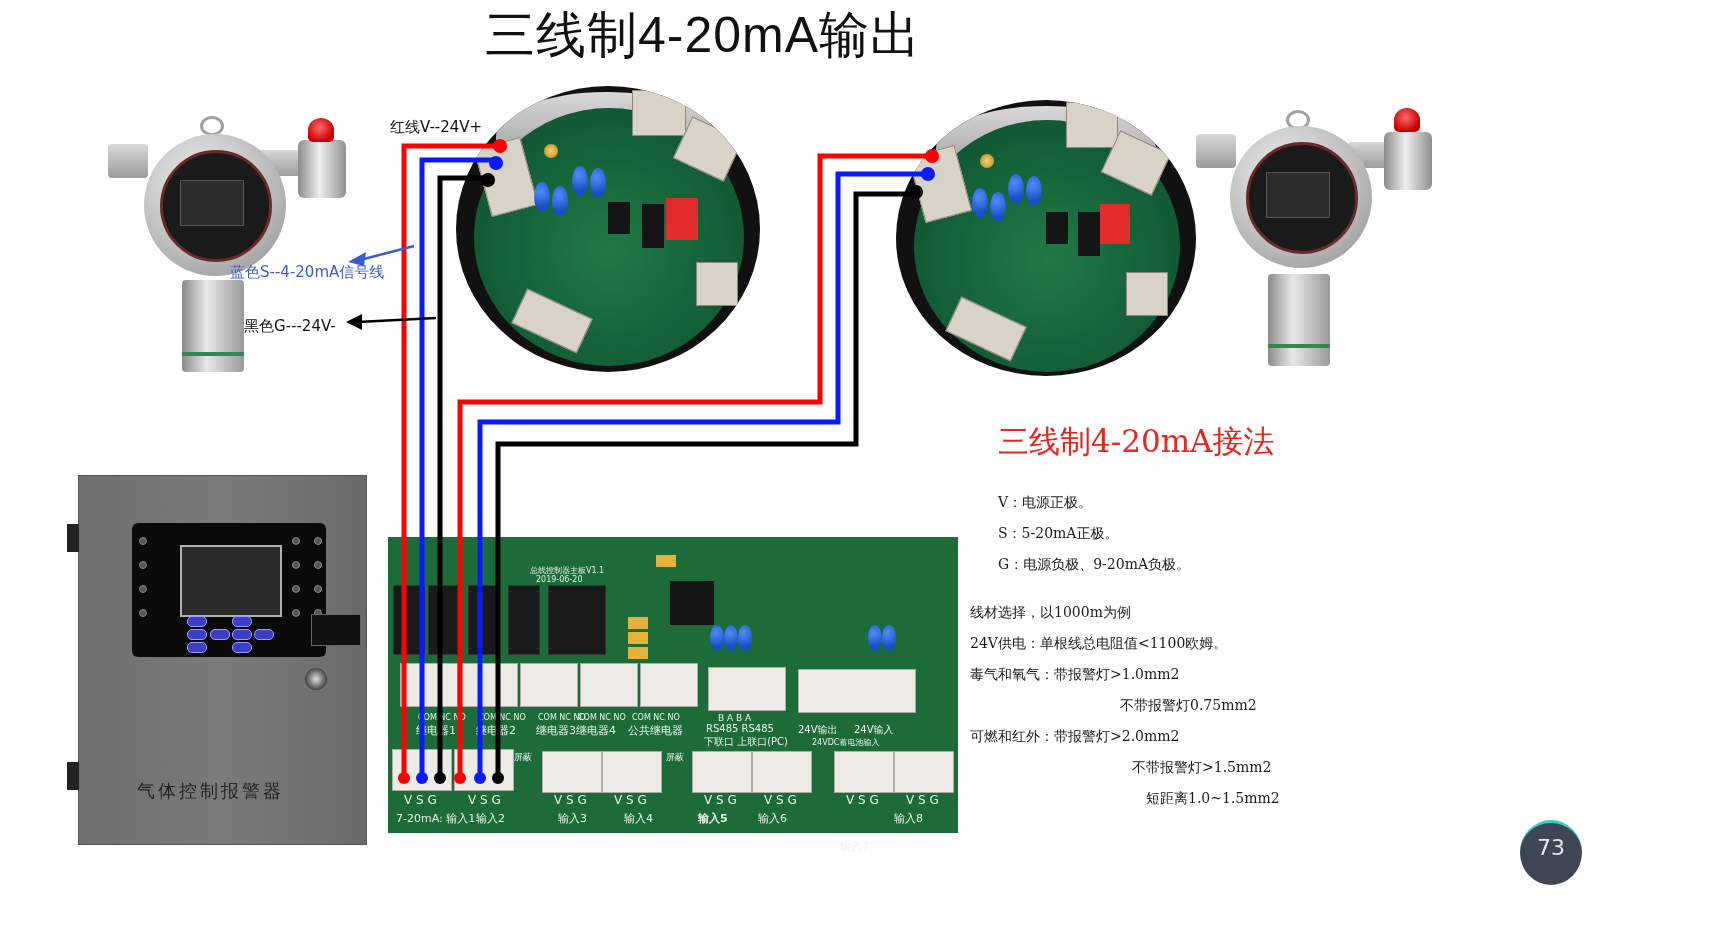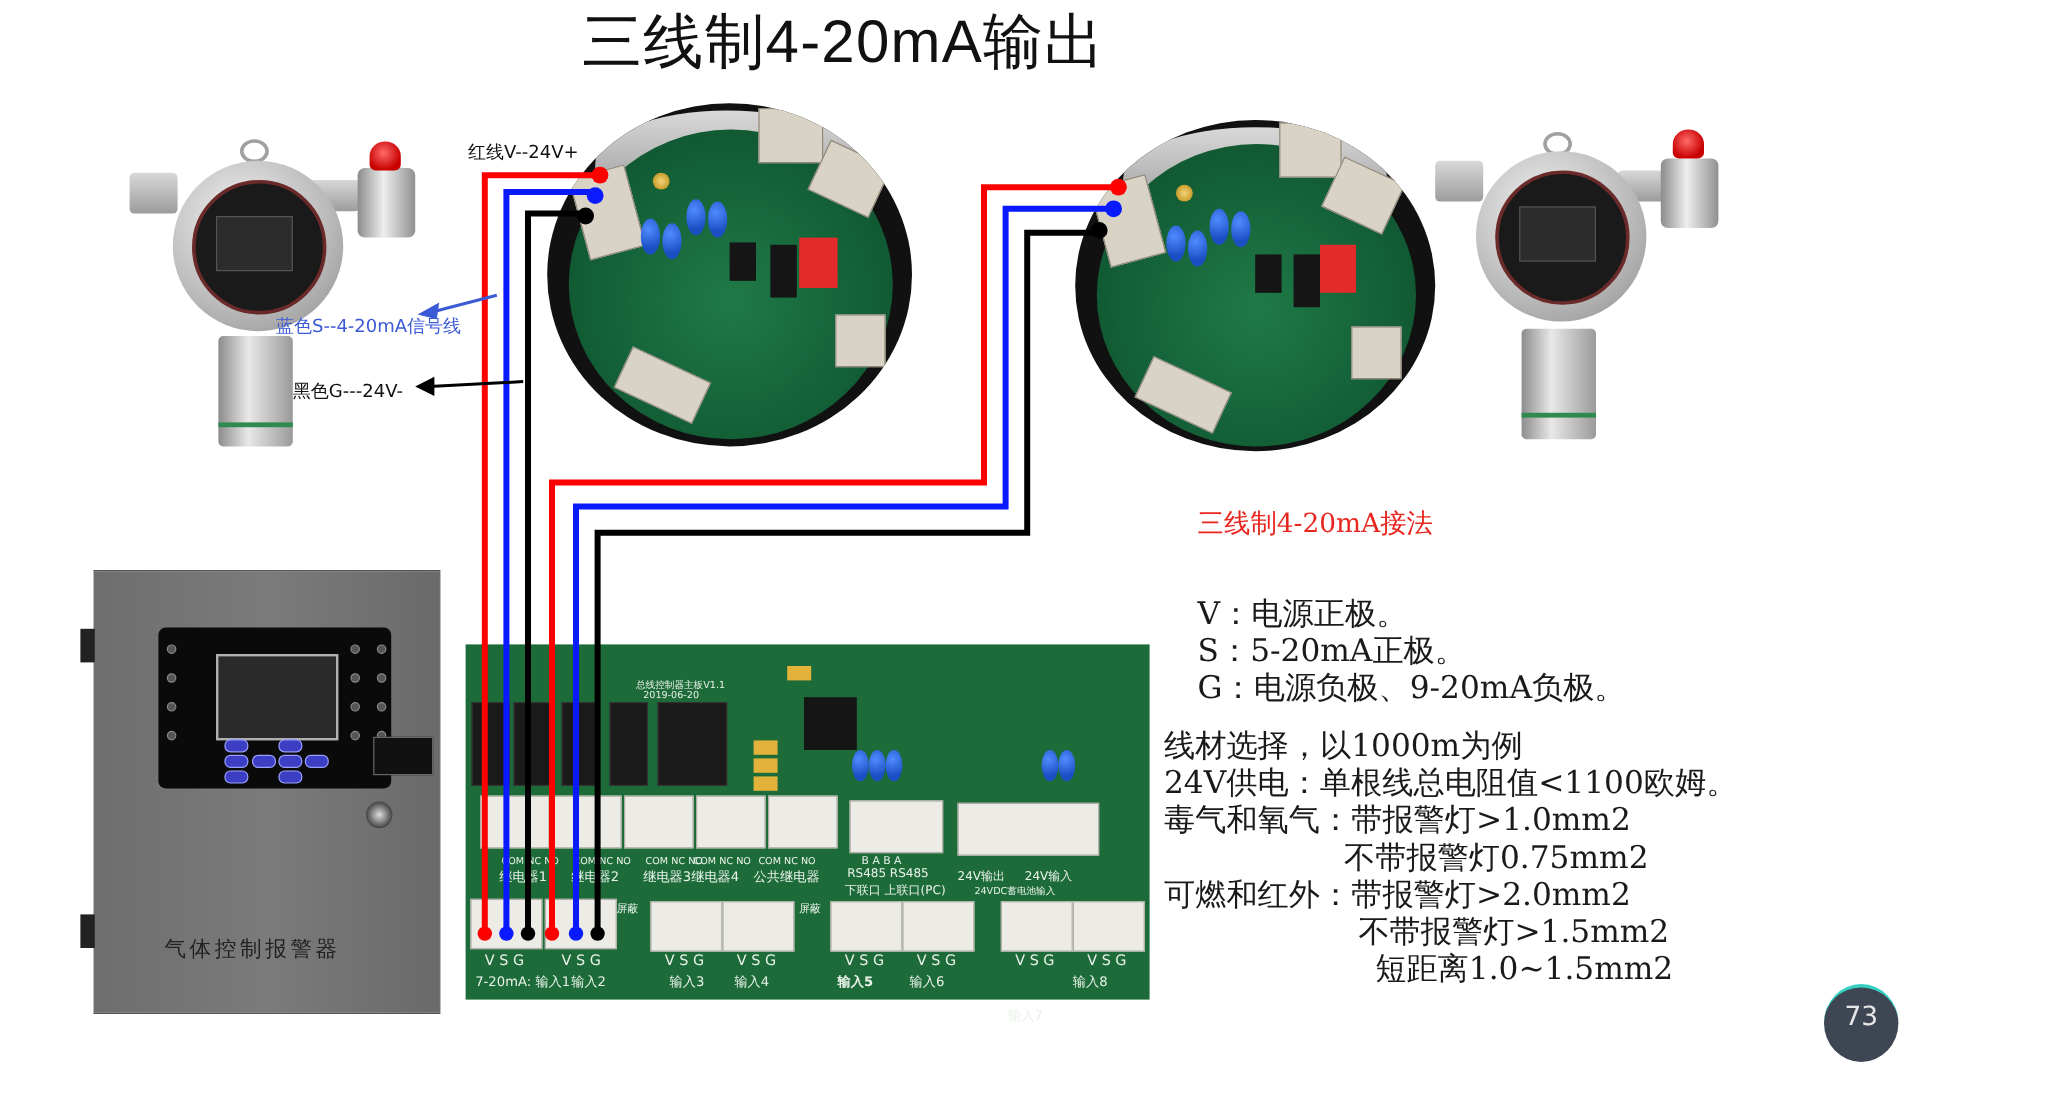--- a/index.html
+++ b/index.html
@@ -42,22 +42,22 @@
   .hinge{position:absolute;left:-12px;width:12px;height:28px;background:#222;}
   #ctrl-label{position:absolute;left:58px;top:303px;font-size:18px;color:#222;letter-spacing:3px;font-family:"DejaVu Serif",serif;white-space:nowrap;}
   #nameplate{position:absolute;left:232px;top:138px;width:48px;height:30px;background:#111;border:1px solid #666;}
   
   #mainboard{left:388px;top:537px;width:570px;height:296px;background:#1e6b3a;}
   .tblock{position:absolute;background:#ecebe6;border:1px solid #b0aea6;}
   .silk{position:absolute;font-size:11px;color:#e8f2e8;white-space:nowrap;}
   .relay-blk{position:absolute;background:#1a1a1a;border:1px solid #333;}
   .tant{position:absolute;width:20px;height:12px;background:#e2b23a;}
   
-  #conn-title{left:998px;top:421px;font-size:22px;color:#e8251f;font-family:"DejaVu Serif",serif;white-space:nowrap;}
-  .spec{position:absolute;font-size:26px;color:#1a1a1a;font-family:"DejaVu Serif",serif;white-space:nowrap;}
+  #conn-title{left:998px;top:421px;font-size:31px;color:#e8251f;font-family:"DejaVu Serif",serif;white-space:nowrap;}
+  .spec{position:absolute;font-size:14px;color:#1a1a1a;font-family:"DejaVu Serif",serif;white-space:nowrap;}
   #badge{left:1520px;top:820px;width:62px;height:62px;border-radius:50%;background:#3e4654;color:#e6e6e6;font-size:22px;text-align:center;line-height:50px;border-top:3px solid #35d0c0;}
 </style>
 </head>
 <body>
 
 <div id="title" class="abs">三线制4-20mA输出</div>
 
 <div class="detector" style="left:108px;top:112px;width:240px;height:270px;">
   <div class="det-eye" style="left:92px;top:4px;"></div>
   <div class="det-arm" style="left:0;top:32px;width:40px;height:34px;"></div>
@@ -210,21 +210,21 @@
   <div class="silk" style="left:80px;top:256px;font-size:12px;">V S G</div>
   <div class="silk" style="left:166px;top:256px;font-size:12px;">V S G</div>
   <div class="silk" style="left:226px;top:256px;font-size:12px;">V S G</div>
   <div class="silk" style="left:316px;top:256px;font-size:12px;">V S G</div>
   <div class="silk" style="left:376px;top:256px;font-size:12px;">V S G</div>
   <div class="silk" style="left:458px;top:256px;font-size:12px;">V S G</div>
   <div class="silk" style="left:518px;top:256px;font-size:12px;">V S G</div>
   <div class="silk" style="left:8px;top:274px;font-size:11px;">7-20mA: 输入1</div>
   <div class="silk" style="left:88px;top:274px;">输入2</div>
   <div class="silk" style="left:170px;top:274px;">输入3</div>
-  <div class="silk" style="left:224px;top:274px;">输入4</div>
+  <div class="silk" style="left:236px;top:274px;">输入4</div>
   <div class="silk" style="left:310px;top:274px;font-weight:bold;">输入5</div>
   <div class="silk" style="left:370px;top:274px;">输入6</div>
   <div class="silk" style="left:452px;top:274px;margin-top:28px;">输入7</div>
   <div class="silk" style="left:506px;top:274px;">输入8</div>
 </div>
 
 <svg class="wires" width="1719" height="925">
 
   <polyline points="500,146 404,146 404,780" fill="none" stroke="#ff0000" stroke-width="5"></polyline>
   <polyline points="496,160 422,160 422,780" fill="none" stroke="#0a1aff" stroke-width="5"></polyline>

